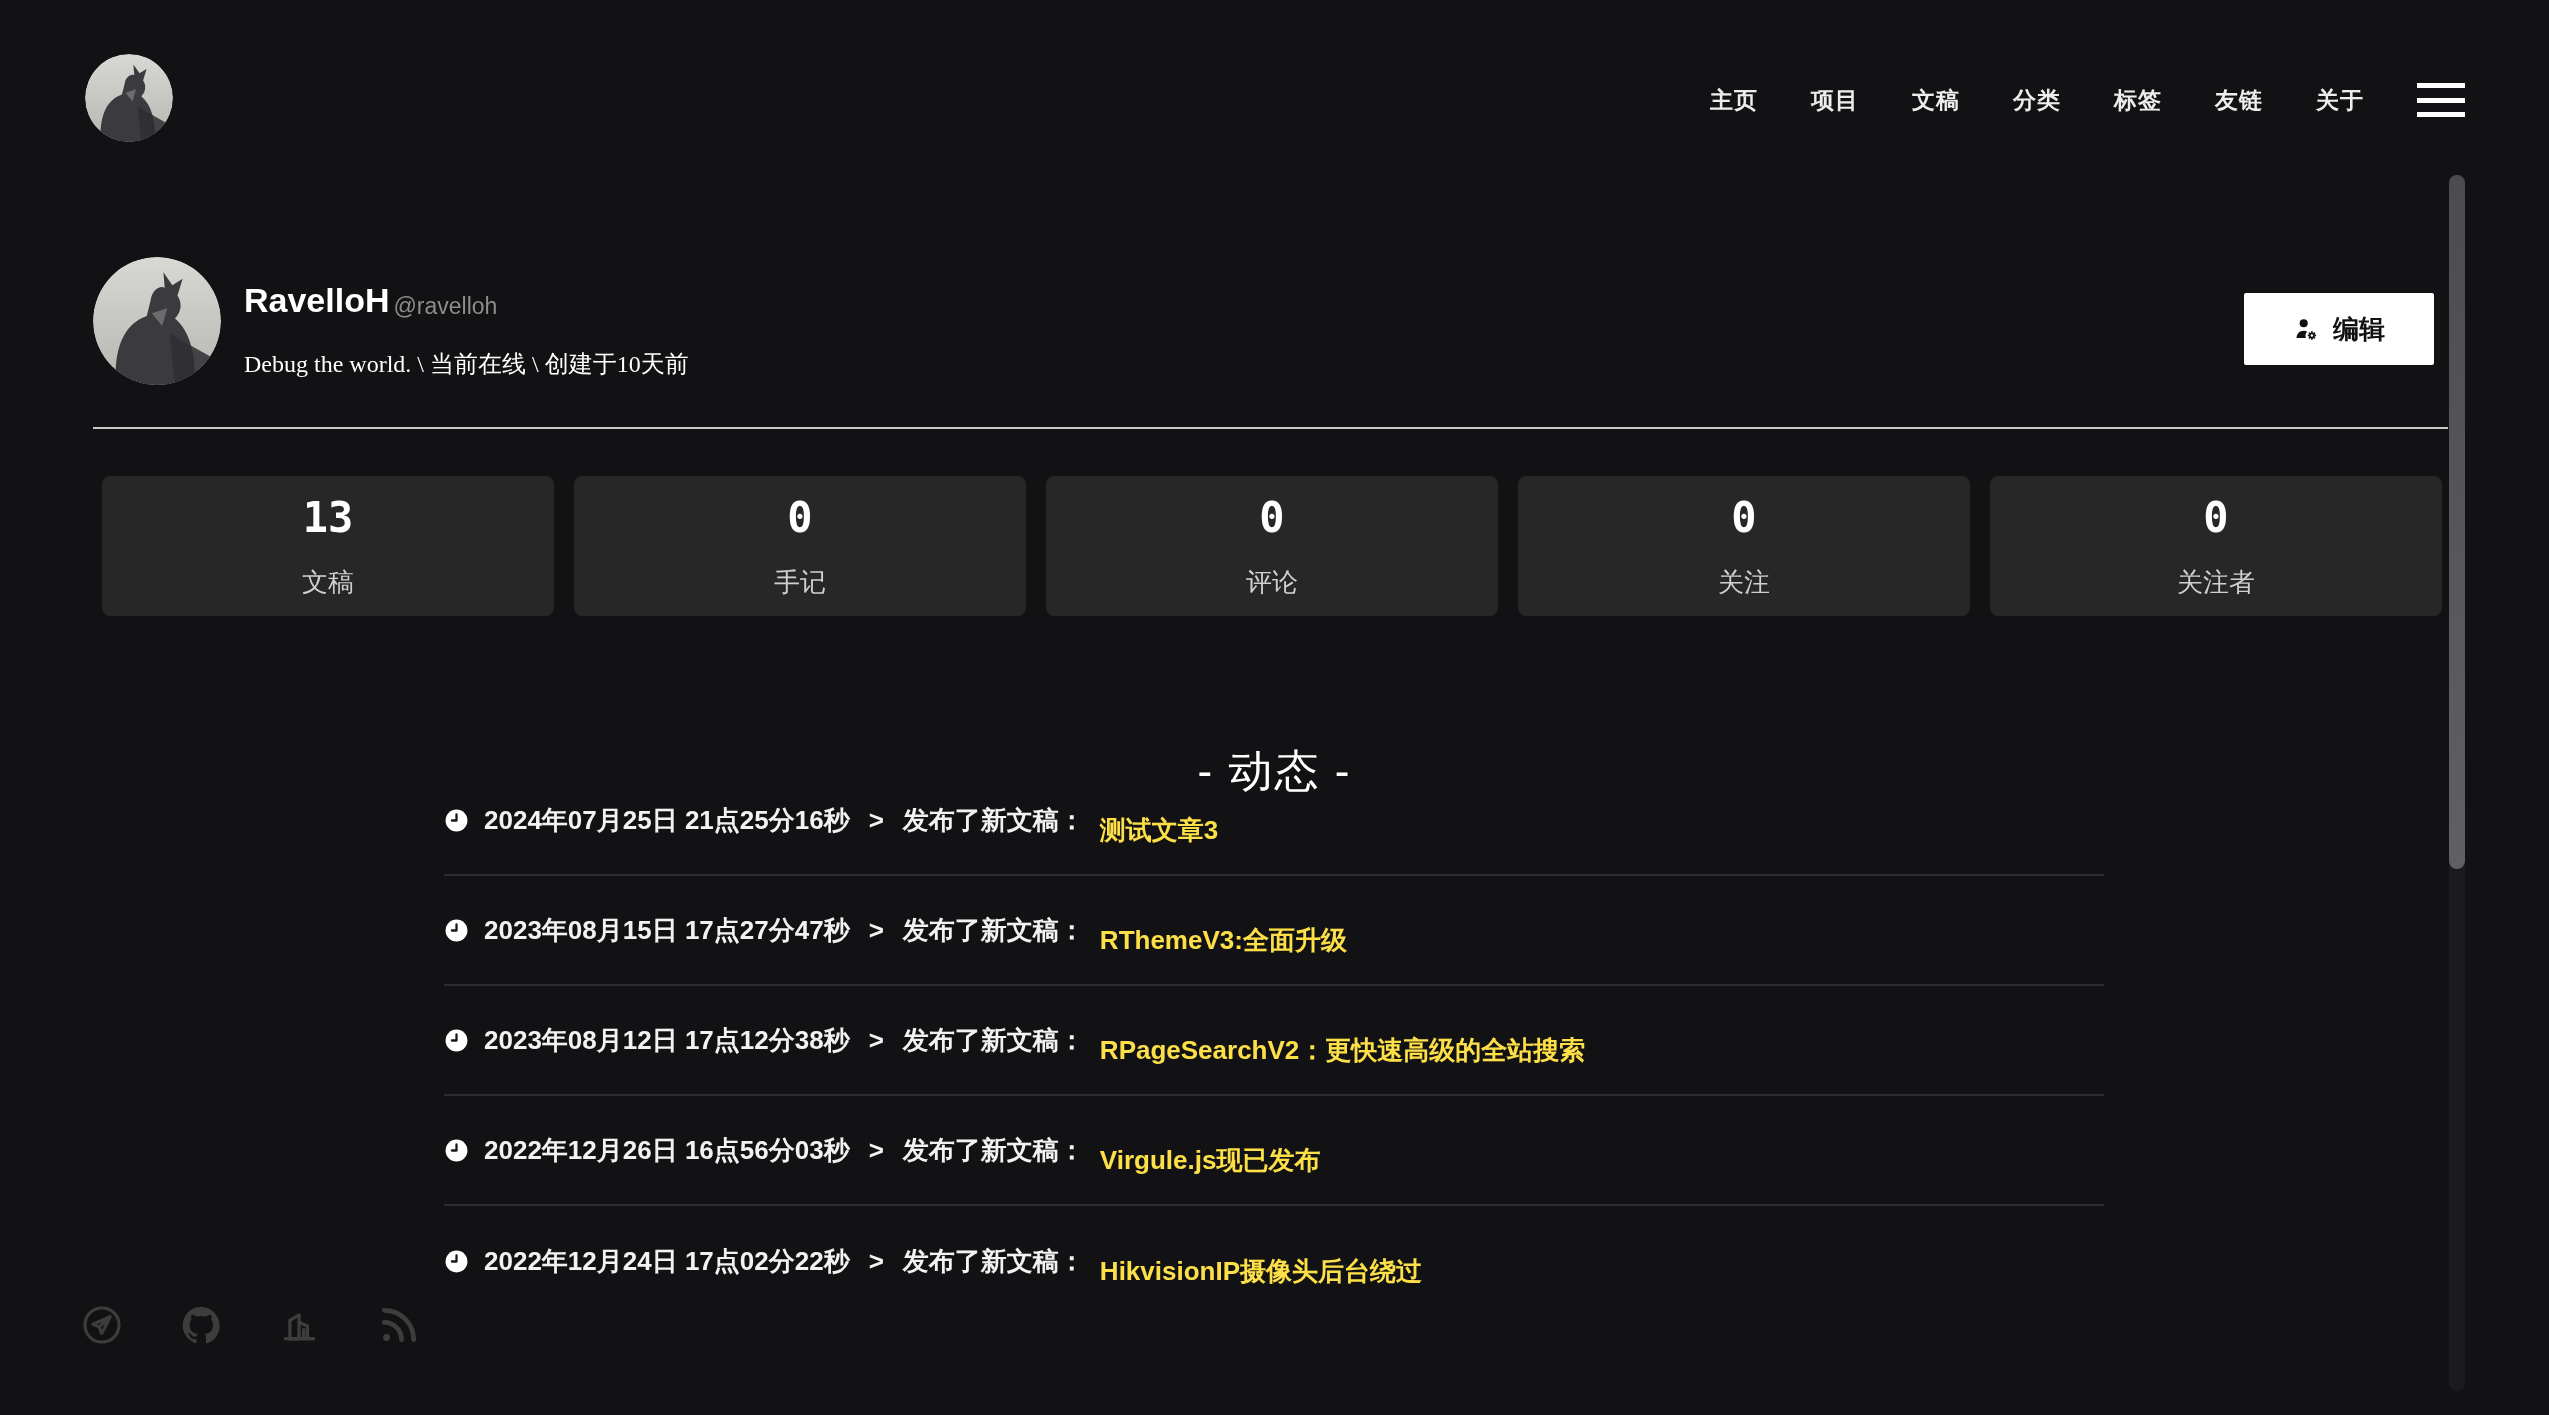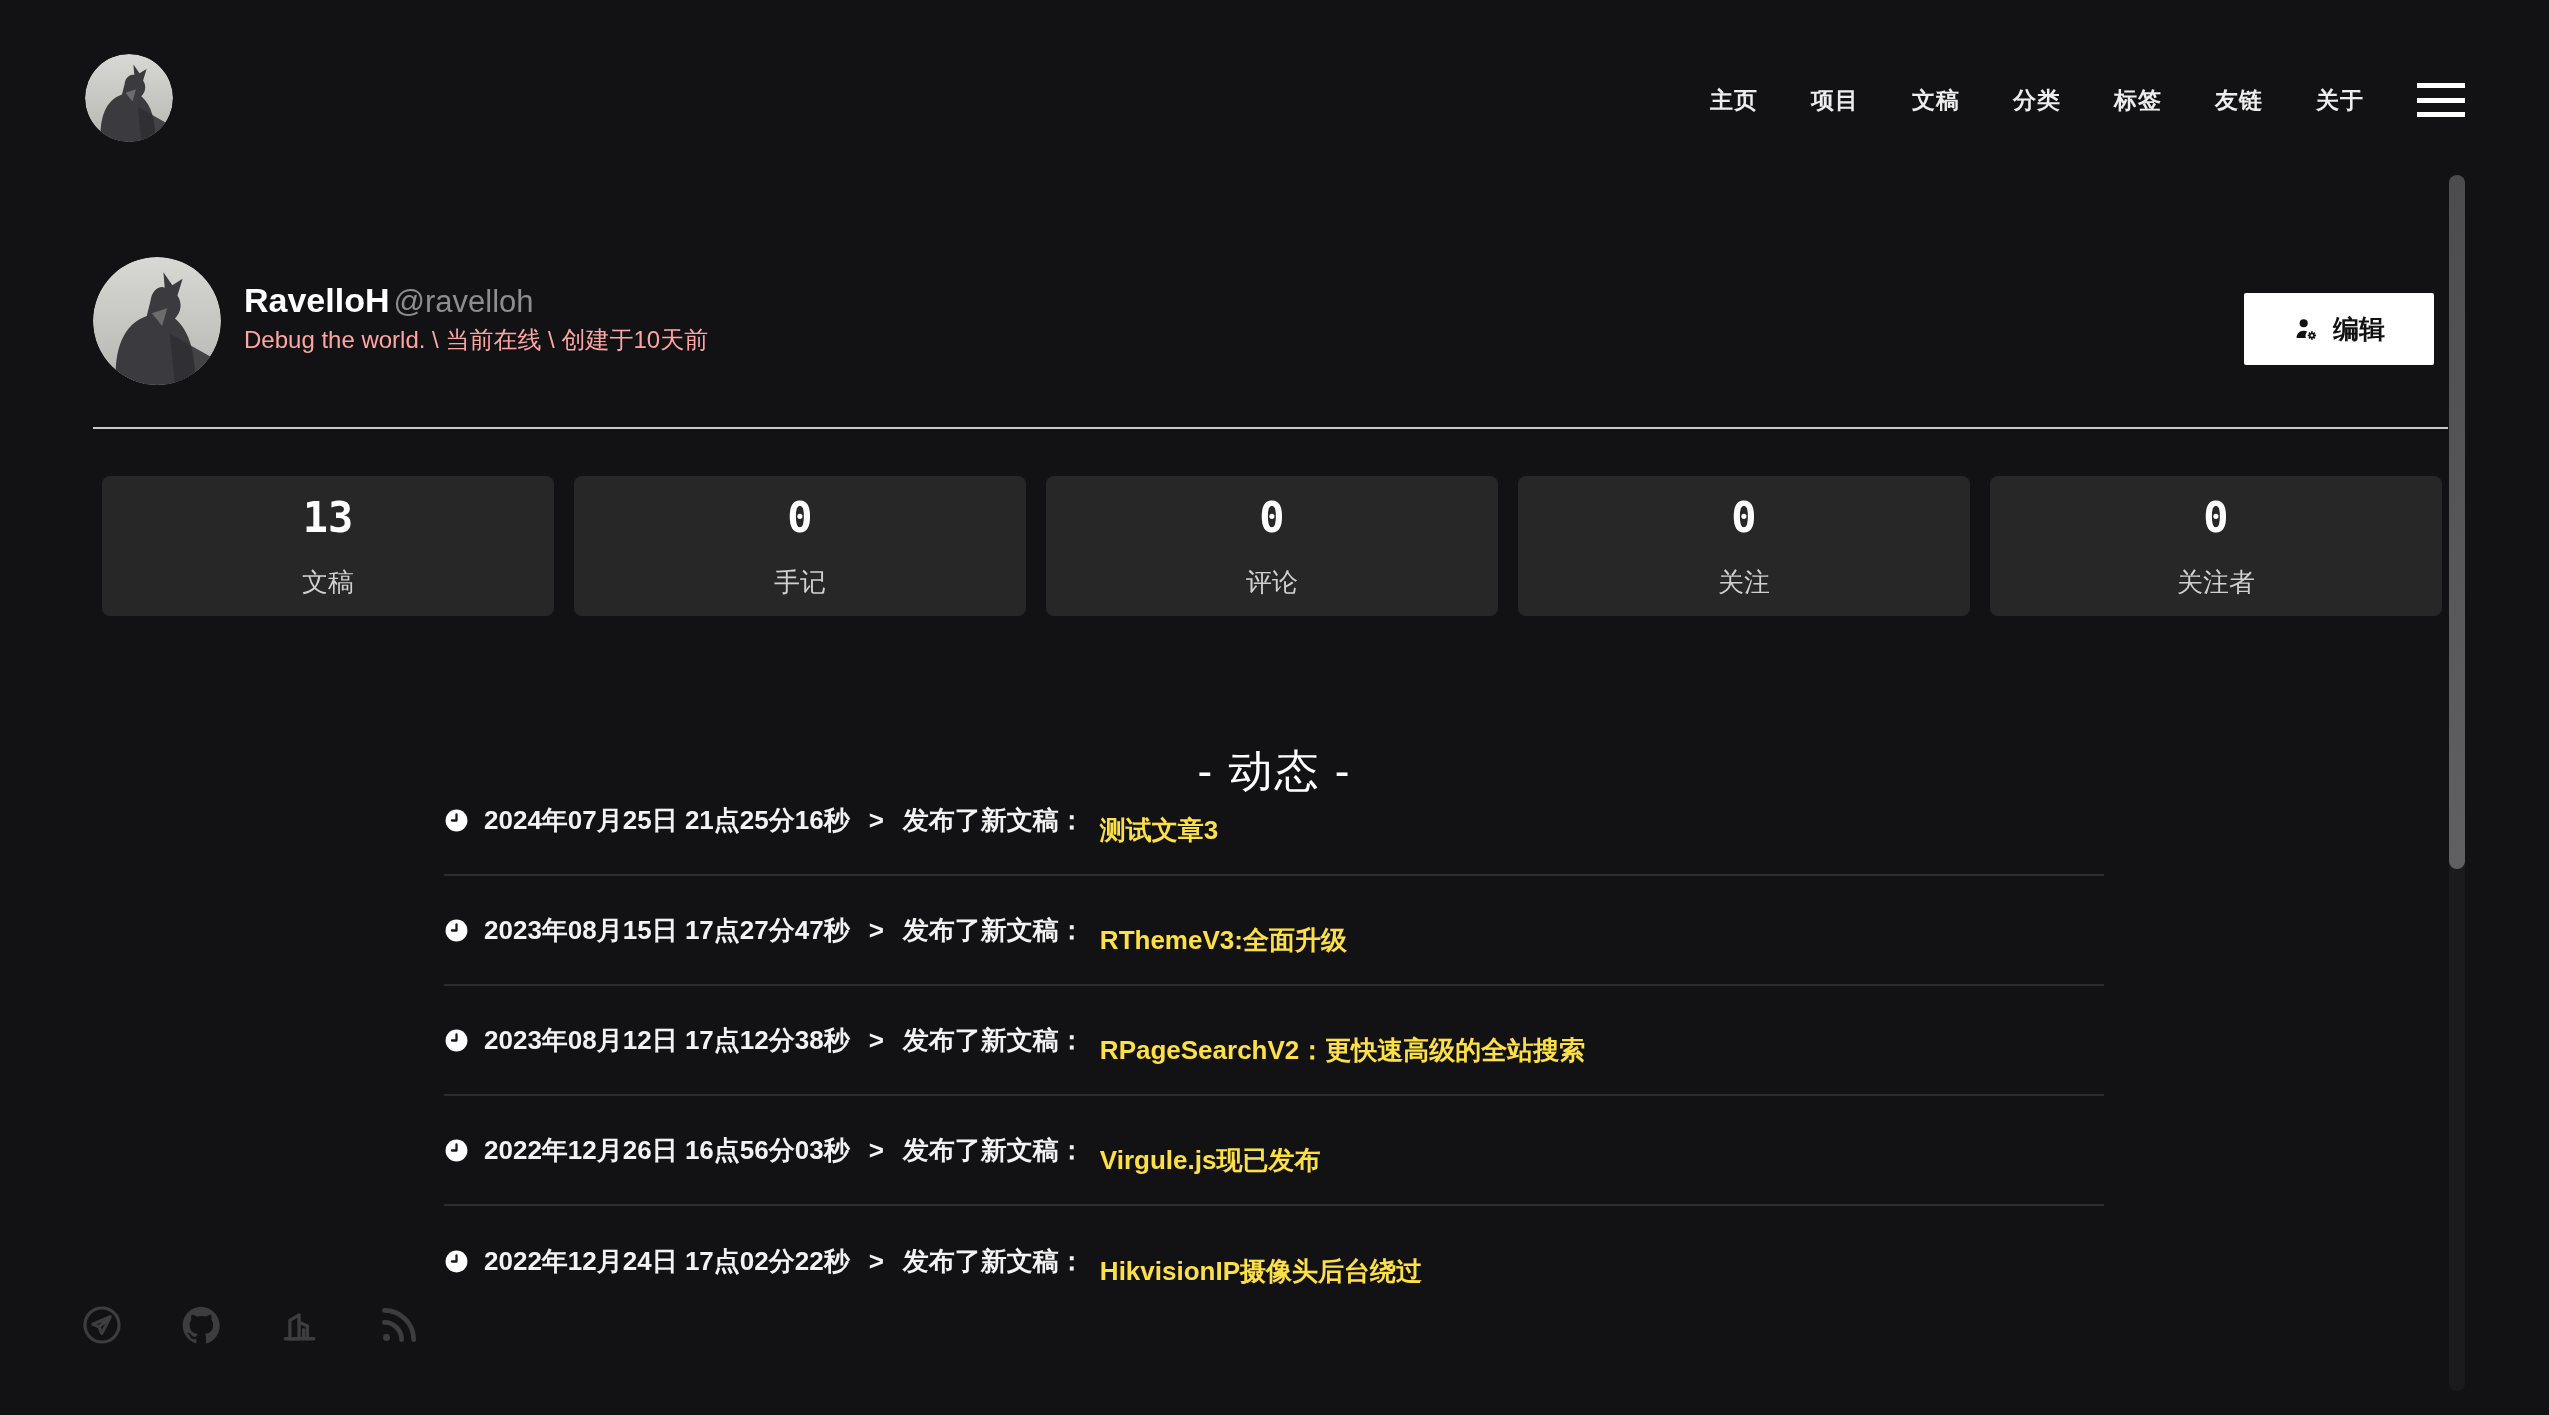--- a/index.html
+++ b/index.html
@@ -27,22 +27,22 @@
     width:48px; height:34px; background:none; border:none; cursor:pointer;
     display:flex; flex-direction:column; justify-content:space-between; padding:0;
   }
   .hamburger span { display:block; width:48px; height:5px; background:#ffffff; }
 
   
   .profile-avatar { position:absolute; left:93px; top:257px; width:128px; height:128px; }
   .profile-text { position:absolute; left:244px; top:281px; }
   .profile-name-row { display:flex; align-items:flex-end; gap:4px; }
   .profile-name { font-size:34px; font-weight:700; color:#ffffff; }
-  .profile-handle { font-size:31px; font-weight:400; color:#8d8d8d; }
-  .profile-bio { margin-top:4px; font-size:24px; color:#fca5a5; }
+  .profile-handle { font-size:23px; font-weight:400; color:#8d8d8d; }
+  .profile-bio { margin-top:28px; font-size:24px; color:#ffffff;font-family:Liberation Serif, serif; }
   .edit-button {
     position:absolute; right:115px; top:293px; width:190px; height:72px;
     background:#ffffff; color:#111111; border:none; border-radius:2px;
     display:flex; align-items:center; justify-content:center; gap:13px;
     font-size:26px; font-weight:600; cursor:pointer;
     font-family:"Liberation Sans","DejaVu Sans",sans-serif;
   }
   .edit-button svg { width:27px; height:27px; }
   .profile-divider {
     position:absolute; left:93px; top:427px; width:2355px; height:2px; background:#c9c9c9;

